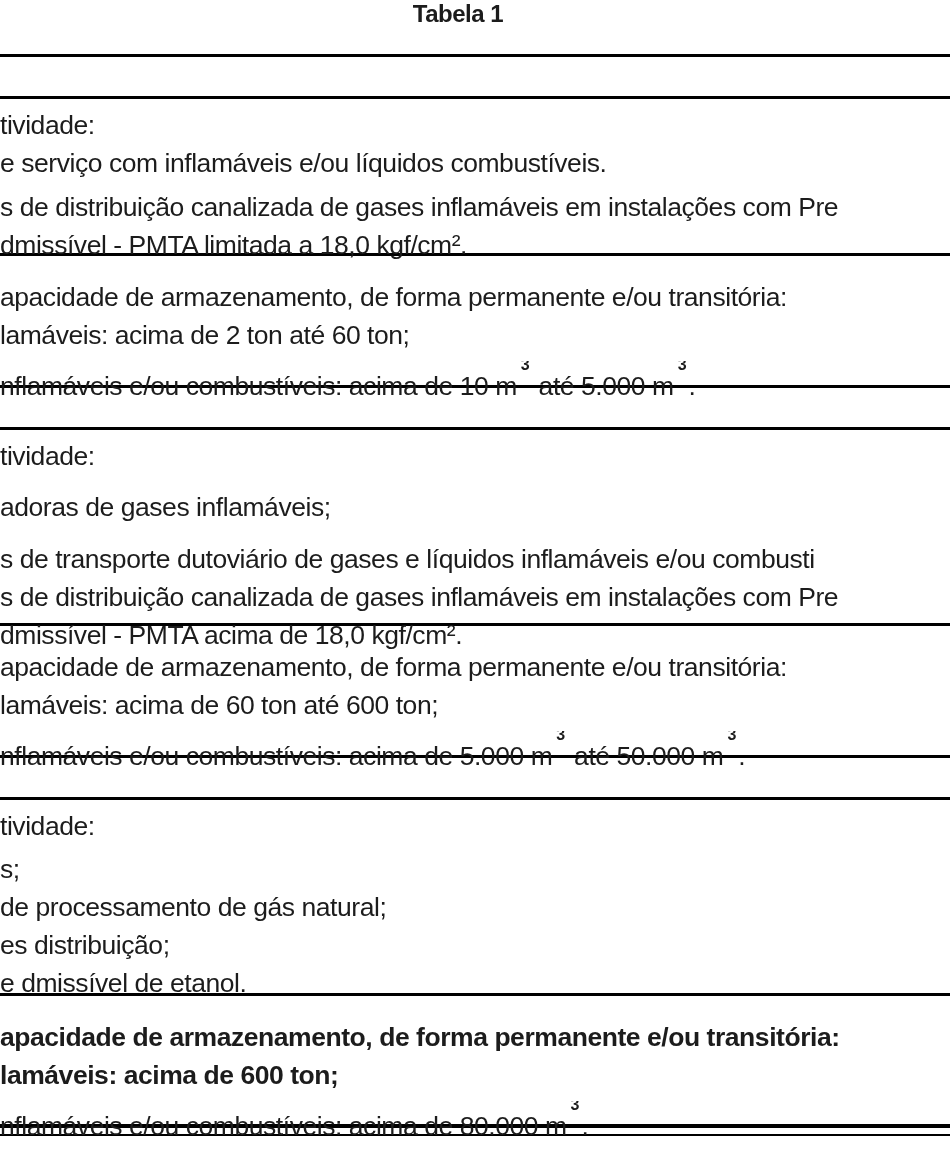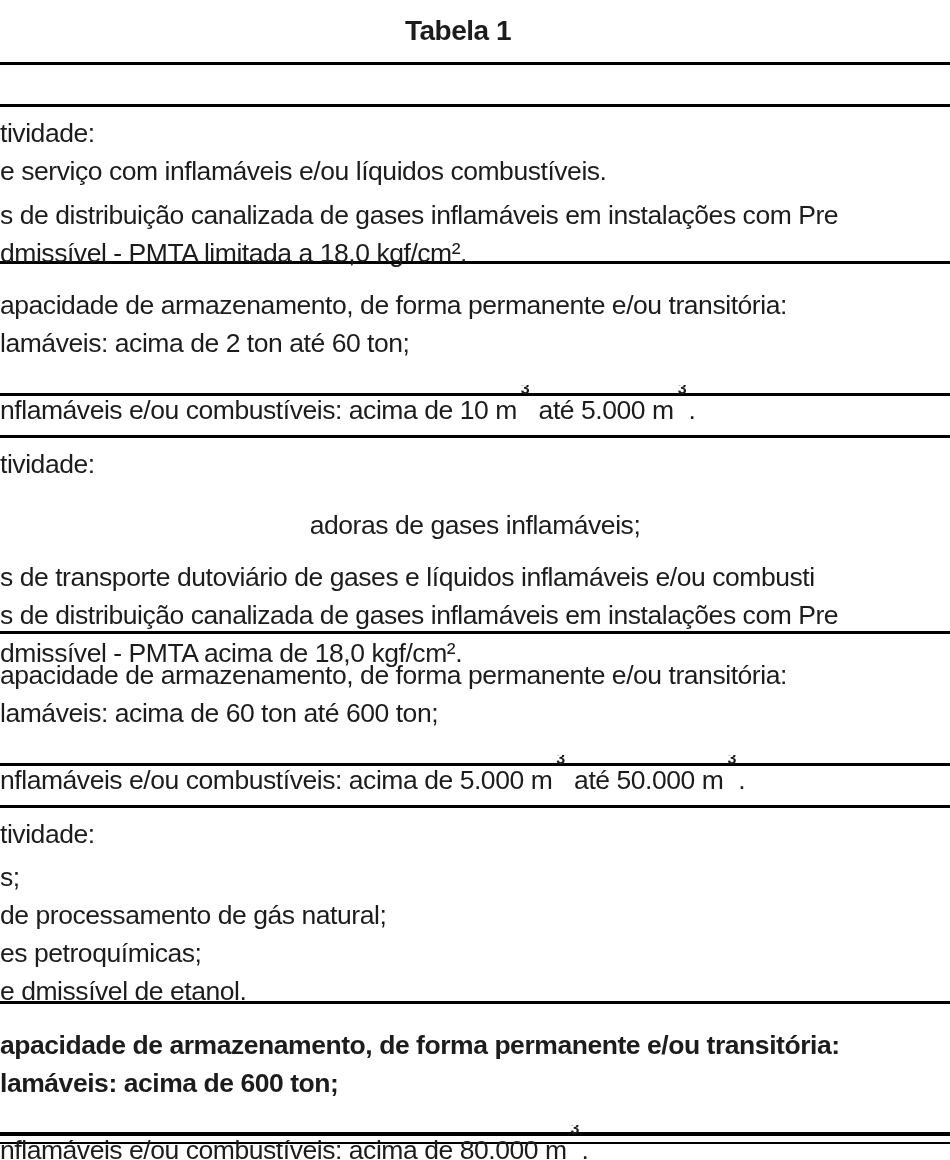--- a/index.html
+++ b/index.html
@@ -7,43 +7,43 @@
     margin: 0; padding: 0;
     width: 950px; height: 1160px;
     background: #ffffff;
     font-family: "Liberation Sans", "DejaVu Sans", sans-serif;
     color: #1c1c1c;
     overflow: hidden;
   }
   .doc { width: 950px; height: 1160px; position: relative; }
 
   .title-row {
-    height: 62px;
-    display: flex; align-items: center; justify-content: center;
-    font-size: 28px; font-weight: bold; letter-spacing: -0.5px;
+    height: 54px;
+    display: flex; justify-content: center;
+    font-size: 24px; font-weight: bold; letter-spacing: -0.5px;
   }
   
   .title-row .title-text { position: relative; left: -17px; }
 
   .rule { width: 950px; background: #000000; height: 3px; }
   .rule.thick { height: 4px; }
   .rule.thin { height: 2px; }
   .blank { height: 39px; background: #ffffff; }
 
   .sec { padding-top: 7px; }
   .line {
     font-size: 26.5px;
     letter-spacing: -0.45px;
     line-height: 38px;
     white-space: nowrap;
     overflow: hidden;
   }
   .cap { padding-top: 22px; }
   .cap .line { line-height: 38px; }
-  .m3line { margin-top: 23px; }
+  .m3line { margin-top: 7px; }
   .bold { font-weight: bold; }
 
   sup.cube {
     font-size: 16px;
     font-weight: bold;
     position: relative;
     top: -15px;
     margin-left: 4px;
     margin-right: 2px;
     letter-spacing: 0;
@@ -76,21 +76,21 @@
     <div class="line">lamáveis: acima de 2 ton até 60 ton;</div>
     <div class="line m3line"><span>nflamáveis e/ou combustíveis: acima de 10 m</span><sup class="cube">3</sup><span> até 5.000 m</span><sup class="cube">3</sup><span>.</span></div>
   </div>
 
   <div class="rule"></div>
   <div class="blank"></div>
   <div class="rule"></div>
 
   <div class="sec" style="height:193px;">
     <div class="line">tividade:</div>
-    <div class="line" style="margin-top:23px;text-align:center;">adoras de gases inflamáveis;</div>
+    <div class="line" style="margin-top:13px;">adoras de gases inflamáveis;</div>
     <div class="line" style="margin-top:14px;">s de transporte dutoviário de gases e líquidos inflamáveis e/ou combusti</div>
     <div class="line">s de distribuição canalizada de gases inflamáveis em instalações com Pre</div>
     <div class="line">dmissível - PMTA acima de 18,0 kgf/cm².</div>
   </div>
 
   <div class="rule"></div>
 
   <div class="sec cap" style="height:129px;">
     <div class="line">apacidade de armazenamento, de forma permanente e/ou transitória:</div>
     <div class="line">lamáveis: acima de 60 ton até 600 ton;</div>
@@ -98,21 +98,21 @@
   </div>
 
   <div class="rule"></div>
   <div class="blank"></div>
   <div class="rule"></div>
 
   <div class="sec" style="height:193px;">
     <div class="line">tividade:</div>
     <div class="line" style="margin-top:5px;">s;</div>
     <div class="line">de processamento de gás natural;</div>
-    <div class="line">es petroquímicas;</div>
+    <div class="line">es distribuição;</div>
     <div class="line">e dmissível de etanol.</div>
   </div>
 
   <div class="rule"></div>
 
   <div class="sec cap" style="height:128px;">
     <div class="line bold">apacidade de armazenamento, de forma permanente e/ou transitória:</div>
     <div class="line bold">lamáveis: acima de 600 ton;</div>
     <div class="line m3line"><span>nflamáveis e/ou combustíveis: acima de 80.000 m</span><sup class="cube">3</sup><span>.</span></div>
   </div>

